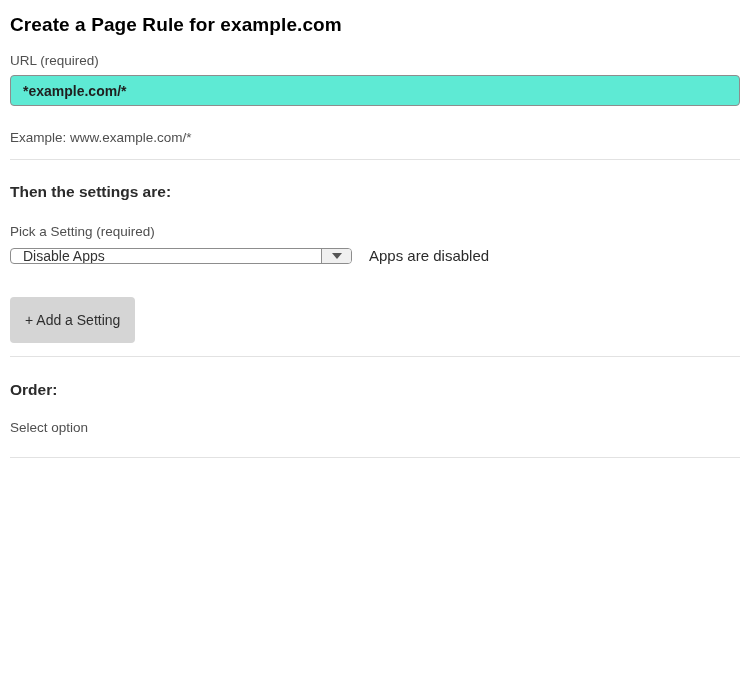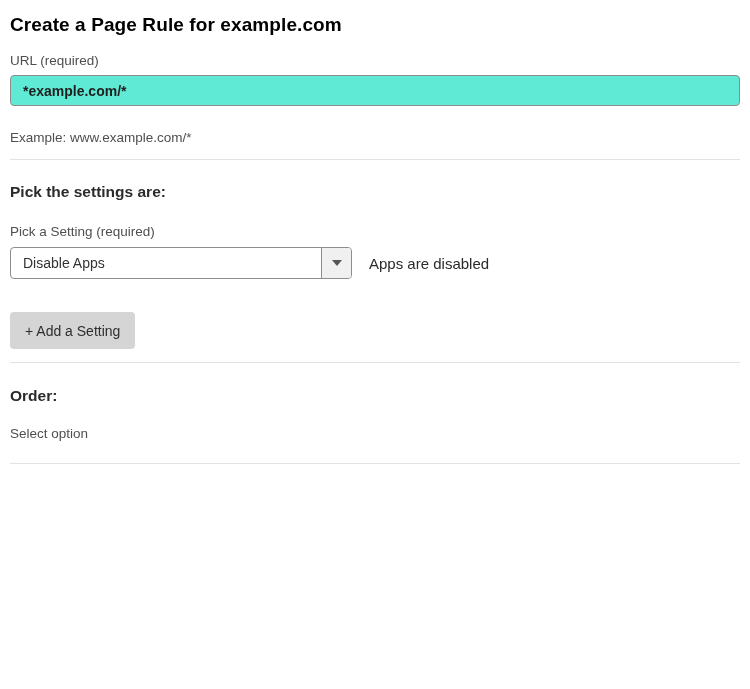--- a/index.html
+++ b/index.html
@@ -84,21 +84,21 @@
 
   .picker-label { margin-top: 23px; margin-bottom: 8px; }
 
   .setting-row {
     display: flex;
     align-items: center;
     gap: 17px;
   }
   .select-box {
     width: 342px;
-    height: 32px;
+    height: 16px;
     border: 1px solid #8d8d8d;
     border-radius: 4px;
     background: #ffffff;
     display: flex;
     align-items: stretch;
     cursor: pointer;
     overflow: hidden;
   }
   .select-value {
     flex: 1;
@@ -135,21 +135,21 @@
     font-size: 14px;
     cursor: pointer;
     white-space: nowrap;
   }
   .btn-gray {
     background: #d5d5d5;
     color: #2e2e2e;
   }
   .add-setting-btn {
     margin-top: 33px;
-    height: 37px;
+    height: 46px;
     padding: 0 15px;
   }
 
   .order-select {
     width: 100%;
     height: 31px;
     border: 1px solid #8d8d8d;
     border-radius: 4px;
     background: #ffffff;
     display: flex;
@@ -176,21 +176,21 @@
 
   <h1 class="page-title">Create a Page Rule for example.com</h1>
 
 
   <label class="field-label">URL (required)</label>
   <input class="url-input" type="text" value="*example.com/*" style="">
   <div class="helper-text">Example: www.example.com/*</div>
 
   <hr class="divider divider-1">
 
-  <h2 class="section-heading section-heading-settings">Pick the settings are:</h2>
+  <h2 class="section-heading section-heading-settings">Then the settings are:</h2>
 
   <label class="field-label picker-label">Pick a Setting (required)</label>
 
   <div class="setting-row">
     <div class="select-box">
       <span class="select-value">Disable Apps</span>
       <span class="select-arrow-btn">
         <span class="caret-down"></span>
       </span>
     </div>

